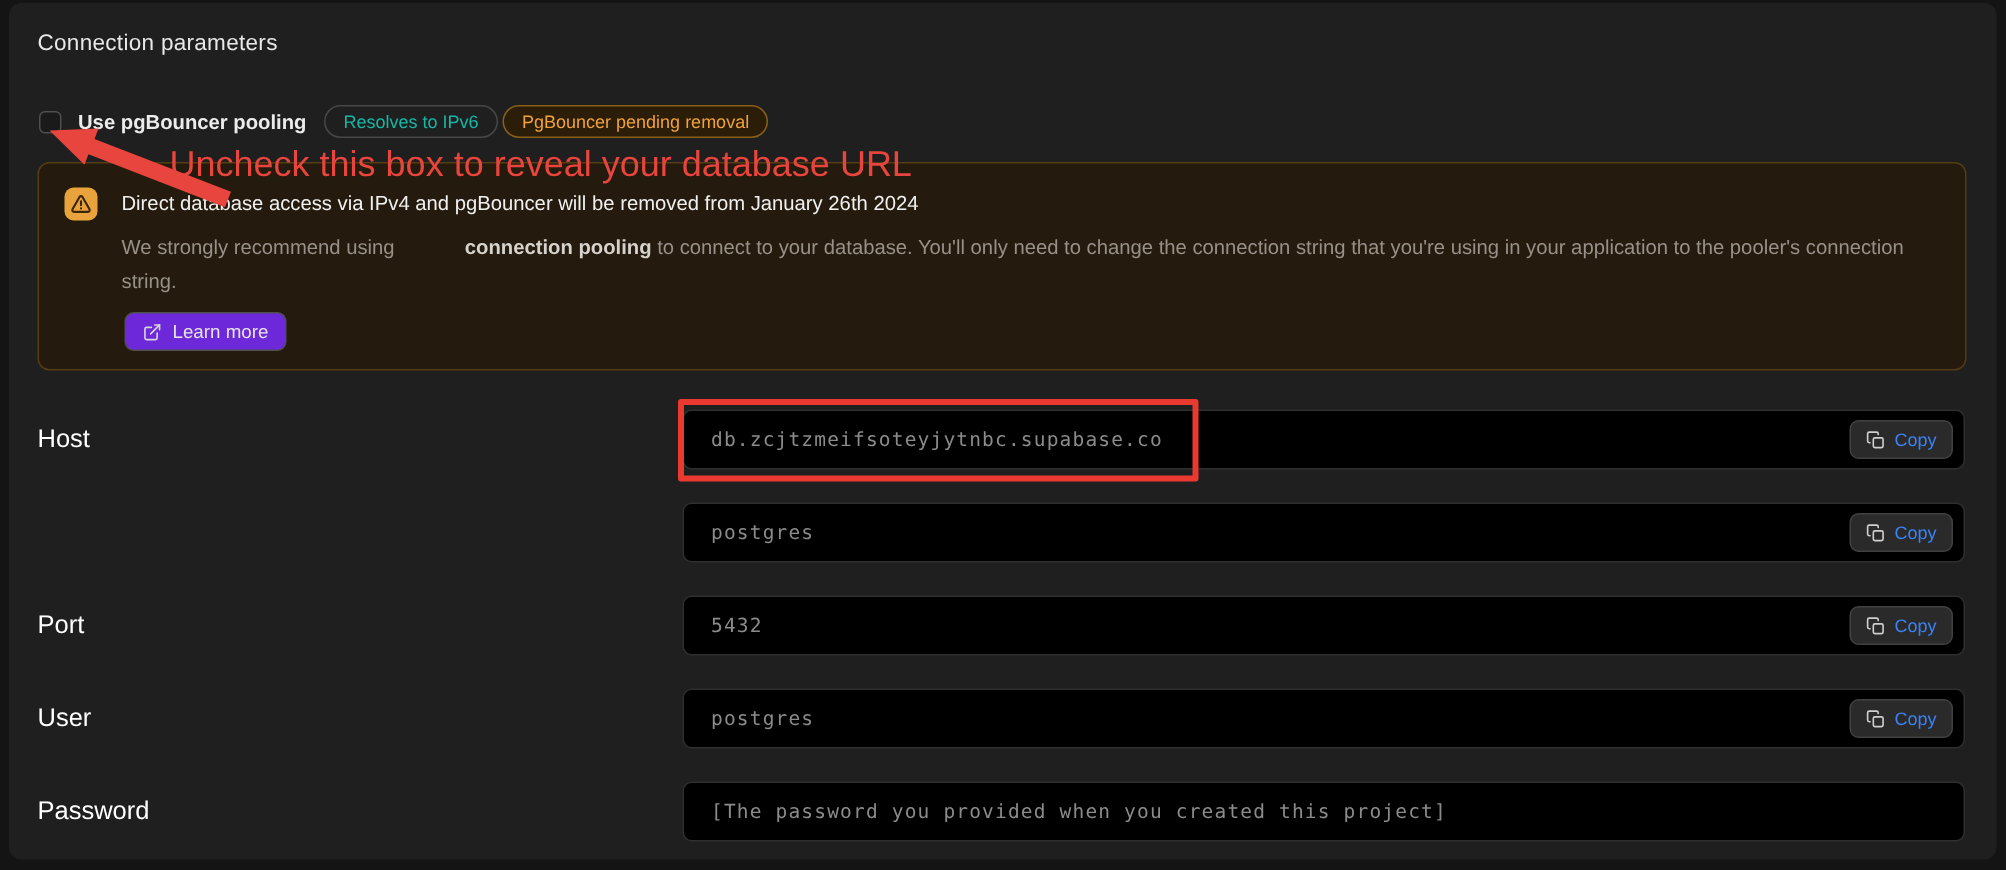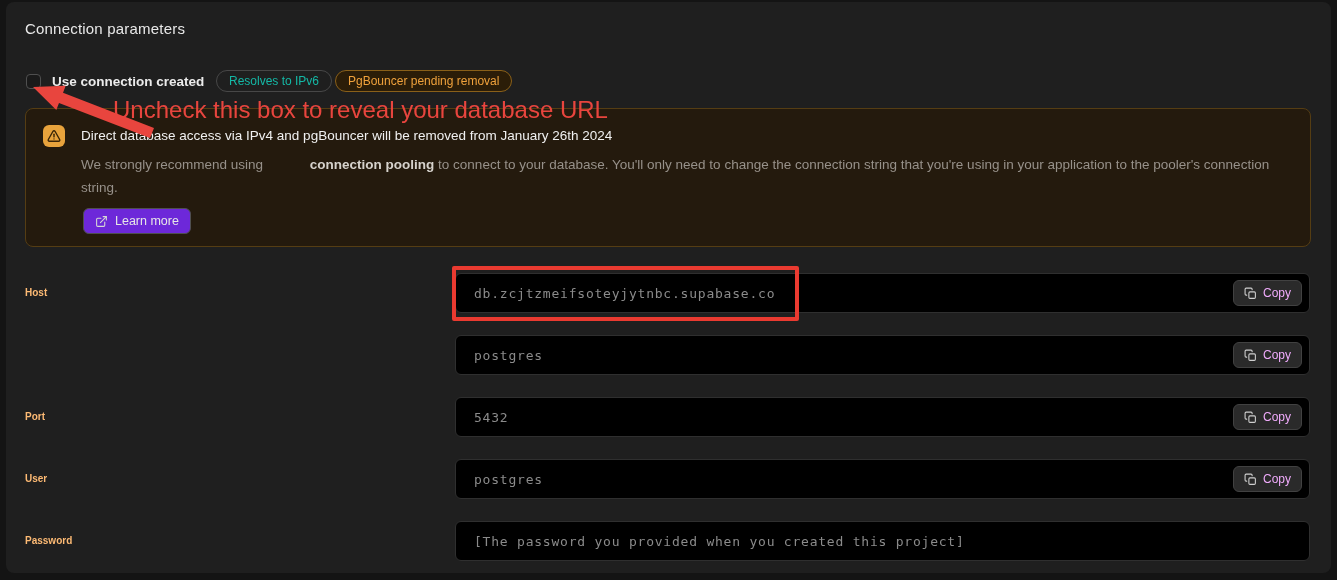--- a/index.html
+++ b/index.html
@@ -14,40 +14,40 @@
   .badge-warning{left:335px;border:1px solid #8a6019;color:#f0a23c;background:#2b1d08;}
   
   .banner{position:absolute;left:25px;top:108px;width:1286px;height:139px;background:#241a0d;border:1px solid #553d13;border-radius:8px;box-sizing:border-box;}
   .warn-icon{position:absolute;left:17px;top:16px;width:22px;height:22px;background:#e8a33c;border-radius:6px;display:flex;align-items:center;justify-content:center;}
   .banner-title{position:absolute;left:55px;top:19px;font-size:13.5px;color:#f0f0f0;font-weight:400;}
   .banner-body{position:absolute;left:55px;top:44px;width:1210px;font-size:13.5px;line-height:23px;color:#97918a;}
   .banner-body b{color:#d6d2cc;font-weight:700;margin-left:43px;}
   .learn-btn{position:absolute;left:57px;top:99px;height:26px;display:inline-flex;align-items:center;gap:7px;background:#6d28d9;border:1px solid #4f4f4f;border-radius:6px;padding:0 11px;font-size:12.5px;color:#e6e6e6;cursor:pointer;font-family:inherit;}
   
   .row{position:absolute;left:0;width:1337px;height:40px;}
-  .row-label{position:absolute;left:25px;top:0;height:40px;line-height:40px;font-size:10px;color:#fdba74;font-weight:bold;}
+  .row-label{position:absolute;left:25px;top:0;height:40px;line-height:40px;font-size:17px;color:#ffffff;}
   .field{position:absolute;left:455px;top:0;width:855px;height:40px;box-sizing:border-box;background:#000000;border:1px solid #2f2f2f;border-radius:6px;color:#8b8b8b;font-family:"DejaVu Sans Mono","Liberation Mono",monospace;font-size:13px;letter-spacing:.06em;padding:0 80px 0 18px;outline:none;}
   .field::placeholder{color:#8b8b8b;}
-  .copy-btn{position:absolute;left:1233px;top:7px;height:26px;display:inline-flex;align-items:center;gap:6px;background:#2a2a2a;border:1px solid #414141;border-radius:6px;padding:0 10px;font-size:12px;color:#f0abfc;cursor:pointer;font-family:"Liberation Sans",sans-serif;}
+  .copy-btn{position:absolute;left:1233px;top:7px;height:26px;display:inline-flex;align-items:center;gap:6px;background:#2a2a2a;border:1px solid #414141;border-radius:6px;padding:0 10px;font-size:12px;color:#3b82f6;cursor:pointer;font-family:"Liberation Sans",sans-serif;}
   
   .anno-text{position:absolute;left:113px;top:96px;font-size:24px;color:#e8453e;white-space:nowrap;z-index:30;}
   .anno-arrow{position:absolute;left:0;top:0;z-index:30;pointer-events:none;}
   .anno-rect{position:absolute;left:452px;top:266px;width:347px;height:55px;border:4px solid #ea3a30;border-radius:2px;box-sizing:border-box;z-index:30;pointer-events:none;}
   svg{display:block;}
 </style>
 </head>
 <body>
 
 <div id="stage">
   <div class="panel"></div>
 
   <div class="heading">Connection parameters</div>
 
   <div class="checkbox"></div>
-  <div class="pool-label">Use connection created</div>
+  <div class="pool-label">Use pgBouncer pooling</div>
   <div class="badge badge-neutral">Resolves to IPv6</div>
   <div class="badge badge-warning">PgBouncer pending removal</div>
 
   <div class="banner">
     <div class="warn-icon">
       <svg width="14" height="14" viewBox="0 0 24 24" fill="none" stroke="#3a2507" stroke-width="2.4" stroke-linecap="round" stroke-linejoin="round">
         <path d="M10.3 3.9 2.3 18a2 2 0 0 0 1.7 3h16a2 2 0 0 0 1.7-3l-8-14.1a2 2 0 0 0-3.4 0z"></path>
         <line x1="12" y1="9" x2="12" y2="13.5"></line>
         <line x1="12" y1="17" x2="12.01" y2="17"></line>
       </svg>

